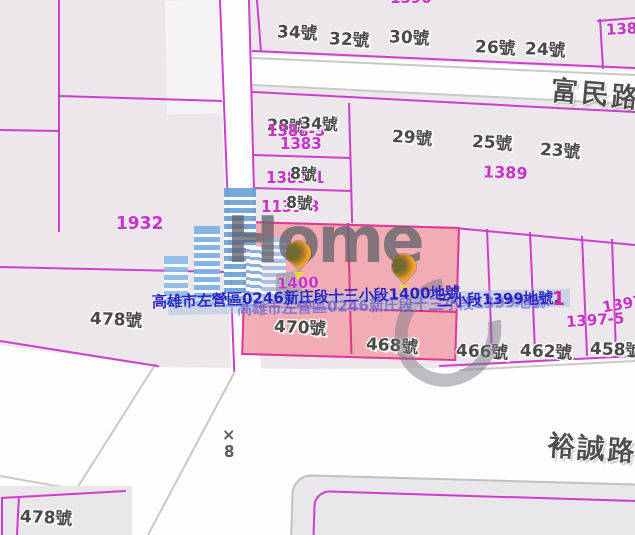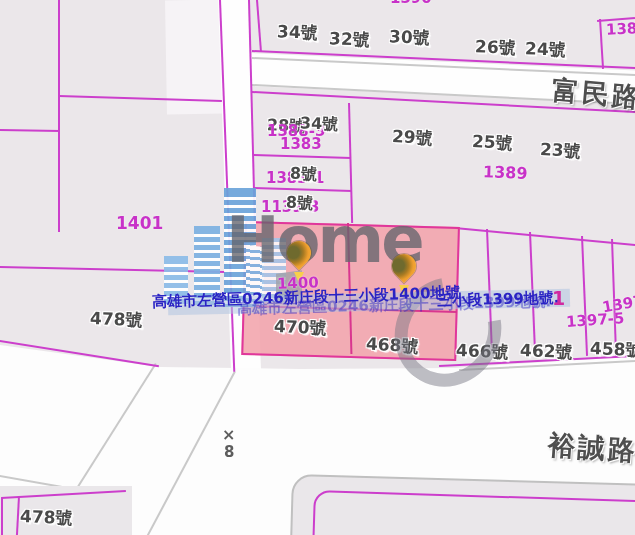--- a/index.html
+++ b/index.html
@@ -79,21 +79,21 @@
 
   <div class="abs" style="left:292px;top:474px;width:420px;height:110px;background:#eae7ea;border:2px solid #c0c0c0;border-radius:20px 10px 0 0;transform:rotate(1.6deg);transform-origin:top left;"></div>
   <div class="abs" style="left:314px;top:490px;width:420px;height:110px;border:2px solid #cc3ecc;border-radius:16px 8px 0 0;transform:rotate(1.8deg);transform-origin:top left;"></div>
   <div class="abs" style="left:0;top:486px;width:132px;height:49px;background:#eae7ea;"></div>
   <div class="hl" style="left:1px;top:497px;width:125px;transform:rotate(-3.2deg);"></div>
   <div class="vl" style="left:18px;top:496px;height:40px;transform:rotate(3deg);"></div>
   <div class="vl" style="left:1px;top:498px;height:37px;"></div>
 
   <span class="lot" style="left:390px;top:-10px;">1390</span>
   <span class="lot" style="left:606px;top:21px;transform:rotate(-3deg);">138</span>
-  <span class="lot" style="left:116px;top:214px;font-size:17px;">1401</span>
+  <span class="lot" style="left:116px;top:214px;font-size:17px;">1932</span>
   <span class="lot" style="left:483px;top:164px;font-size:16px;transform:rotate(2deg);">1389</span>
   <span class="lot" style="left:602px;top:296px;transform:rotate(-10deg);">1397</span>
   <span class="lot" style="left:566px;top:312px;transform:rotate(-4deg);">1397-5</span>
 
   <span class="lot" style="left:256px;top:136px;margin-left:24px;">1383</span>
   <span class="hn" style="left:267px;top:117px;font-size:16px;transform:rotate(2deg);">28號</span>
   <span class="lot" style="left:267px;top:123px;text-align:center;">1388-3</span>
   <span class="hn" style="left:300px;top:115px;font-size:16px;transform:rotate(2deg);">34號</span>
   <span class="lot" style="left:266px;top:170px;">1383-1</span>
   <span class="hn" style="left:290px;top:165px;font-size:16px;transform:rotate(2deg);">8號</span>

